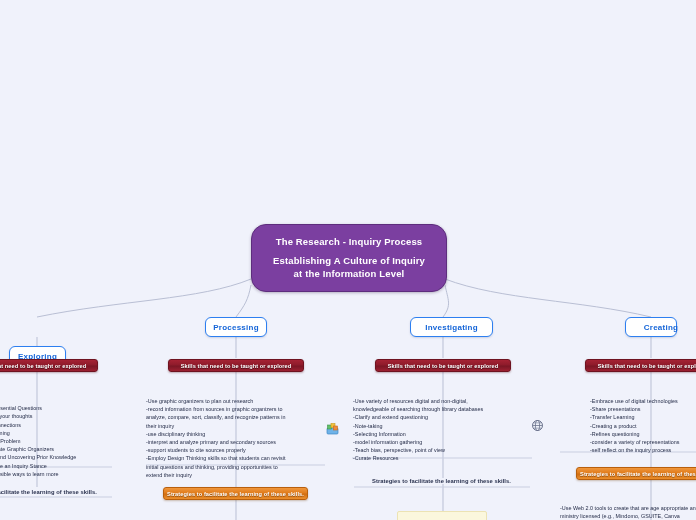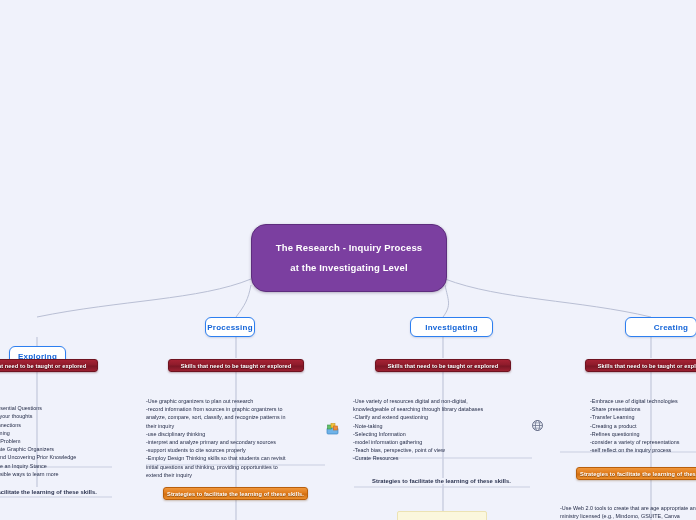--- a/index.html
+++ b/index.html
@@ -169,42 +169,43 @@
       <path d="M352,458 L532,458" stroke="#c9cee0"></path>
       <path d="M354,487 L530,487" stroke="#c9cee0"></path>
       <path d="M0,497 L112,497" stroke="#c9cee0"></path>
       <path d="M560,452 L696,452" stroke="#c9cee0"></path>
     </g>
   </svg>
 
   <div class="root-node">
     <div>The Research - Inquiry Process</div>
     <div class="root-line-gap"></div>
-    <div>at the Investigating Level</div>
+    <div>Establishing A Culture of Inquiry</div>
+    <div>at the Information Level</div>
   </div>
 
   <div class="branch-node" style="left:9px; top:317px; width:57px;margin-top:29px;">
     <span>Exploring</span>
   </div>
   <div class="skills-badge" style="left:-36px; top:359px; width:134px;">
     <span>Skills that need to be taught or explored</span>
   </div>
   <div class="detail-text" style="left:-30px; top:396px; width:142px;">-Questions
 -Creating Essential Questions
 -Organizing your thoughts
 -Making Connections
 -Active Listening
 -Finding the Problem
 -How to create Graphic Organizers
 -Activating and Uncovering Prior Knowledge
 -Demonstrate an Inquiry Stance
 -Finding possible ways to learn more</div>
   <div class="strategies-plain" style="left:-42px; top:489px;">Strategies to facilitate the learning of these skills.</div>
 
-  <div class="branch-node" style="left:205px; top:317px; width:50px;text-align:center;">
+  <div class="branch-node" style="left:205px; top:317px; width:62px;text-align:center;">
     <span>Processing</span>
   </div>
   <div class="skills-badge" style="left:168px; top:359px; width:136px;">
     <span>Skills that need to be taught or explored</span>
   </div>
   <div class="detail-text" style="left:146px; top:397px; width:180px;">-Use graphic organizers to plan out research
 -record information from sources in graphic organizers to
 analyze, compare, sort, classify, and recognize patterns in
 their inquiry
 -use disciplinary thinking
@@ -245,21 +246,21 @@
 
   <div class="icon-chip" style="left:531px; top:418px;">
     <svg width="13" height="13" viewBox="0 0 13 13">
       <circle cx="6.5" cy="6.5" r="5" fill="#eef1f9" stroke="#5b6480" stroke-width="0.9"></circle>
       <ellipse cx="6.5" cy="6.5" rx="2.1" ry="5" fill="none" stroke="#5b6480" stroke-width="0.7"></ellipse>
       <path d="M1.6,6.5 H11.4" stroke="#5b6480" stroke-width="0.7"></path>
       <path d="M2.6,3.9 H10.4 M2.6,9.1 H10.4" stroke="#5b6480" stroke-width="0.5"></path>
     </svg>
   </div>
 
-  <div class="branch-node" style="left:625px; top:317px; width:72px;padding-left:28px;">
+  <div class="branch-node" style="left:625px; top:317px; width:52px;padding-left:28px;">
     <span>Creating</span>
   </div>
   <div class="skills-badge" style="left:585px; top:359px; width:136px;">
     <span>Skills that need to be taught or explored</span>
   </div>
   <div class="detail-text" style="left:590px; top:397px; width:140px;">-Embrace use of digital technologies
 -Share presentations
 -Transfer Learning
 -Creating a product
 -Refines questioning

